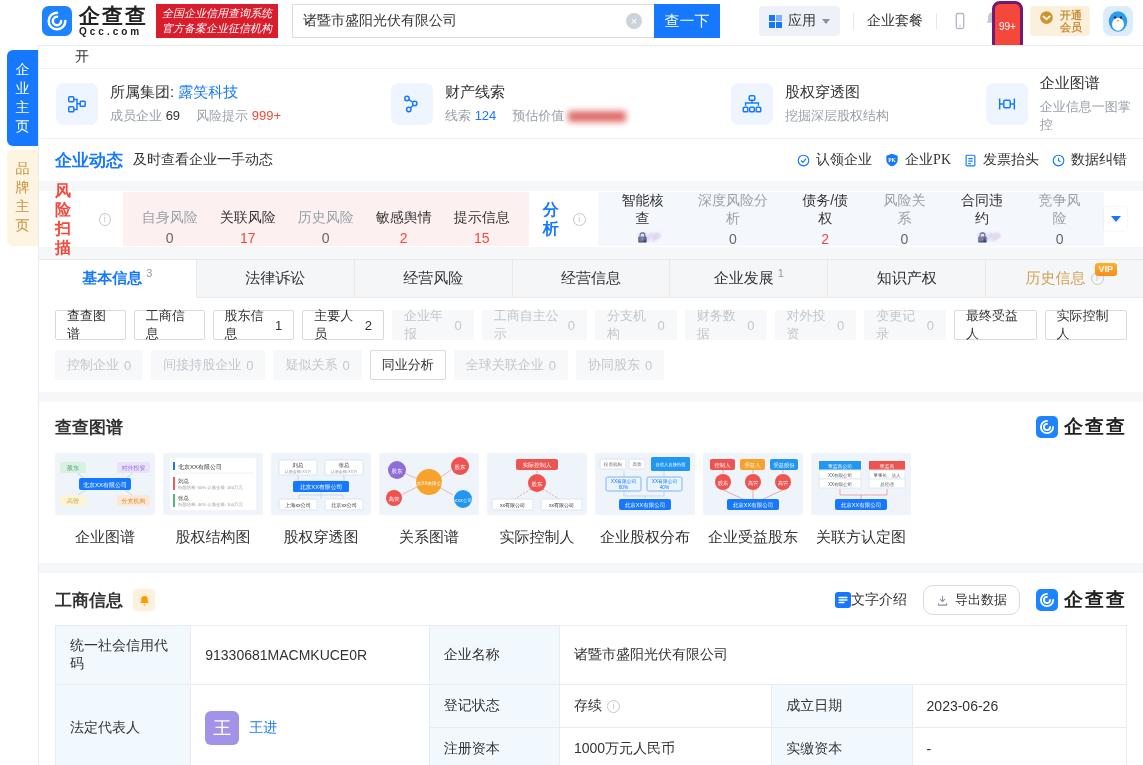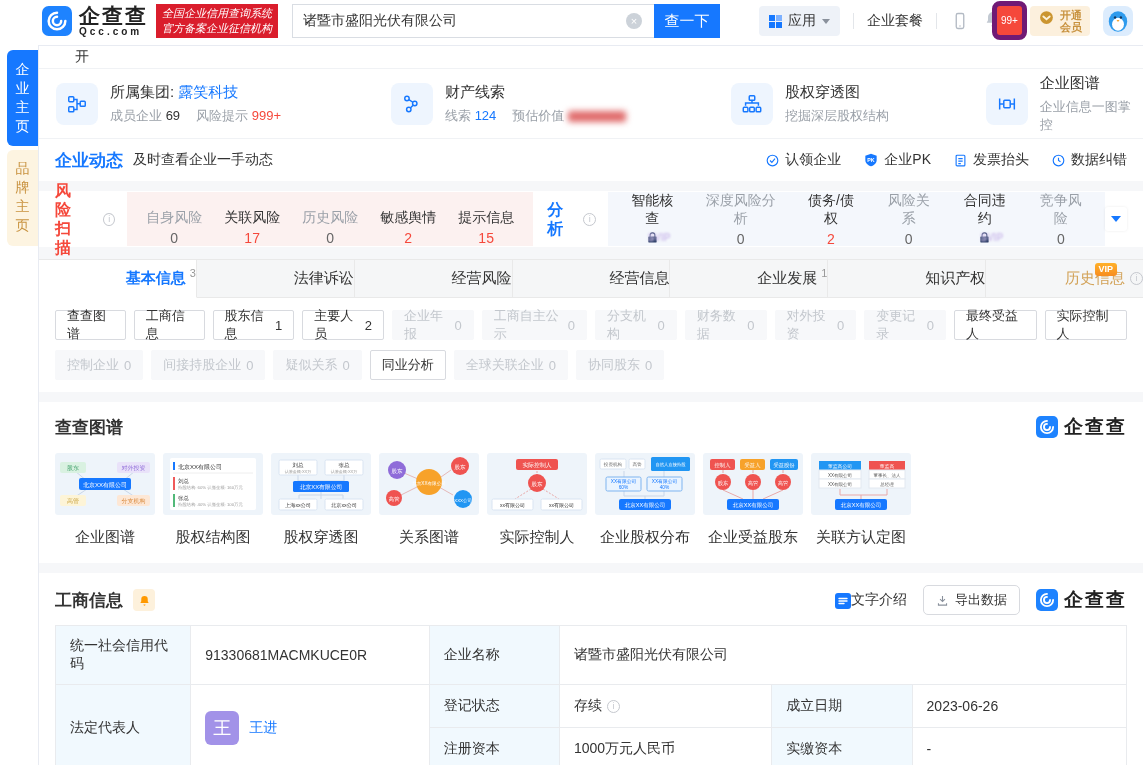--- a/index.html
+++ b/index.html
@@ -19,21 +19,21 @@
 .clear-ic::after { content:'×'; }
 .search-btn { width:66px; height:34px; background:#1678ff; color:#fff; border:none; font-size:15px; cursor:pointer; }
 .topnav { margin-left:auto; display:flex; align-items:center; gap:13px; }
 .apps-btn { display:flex; align-items:center; gap:6px; background:#eef2f8; border-radius:4px; padding:6px 10px; font-size:14px; cursor:pointer; }
 .grid-i { width:13px; height:13px; display:grid; grid-template-columns:6px 6px; grid-template-rows:6px 6px; gap:1px; }
 .grid-i i { background:#1678ff; } .grid-i i:nth-child(2){ background:#7db1ff; }
 .caret-d { width:0; height:0; border-left:4px solid transparent; border-right:4px solid transparent; border-top:5px solid #8a919c; }
 .vdiv { width:1px; height:16px; background:#e3e6ea; }
 .plain-link { font-size:14px; color:#333; cursor:pointer; }
 .bellwrap { position:relative; cursor:pointer; }
-.bell-badge { position:absolute; top:-8px; left:9px; background:#f5483b; color:#fff; font-size:10px; line-height:13px; padding:8px 4px; border-radius:8px; border:5px solid #701a75; }
+.bell-badge { position:absolute; top:-8px; left:9px; background:#f5483b; color:#fff; font-size:10px; line-height:13px; padding:16px 4px; border-radius:8px; border:3px solid #701a75; }
 .vip-chip { display:flex; align-items:flex-start; gap:5px; background:#fcf0dd; border-radius:4px; padding:3px 8px; cursor:pointer; }
 .vip-txt { font-size:11px; line-height:12px; color:#c8923f; font-weight:700; }
 .avatar { width:30px; height:30px; border-radius:8px; background:#dcecfd; display:flex; align-items:center; justify-content:center; cursor:pointer; }
 
 
 .side-tab { position:absolute; left:7px; width:31px; padding:10px 7px; border-radius:6px 0 0 6px; text-align:center; font-size:14px; line-height:19px; word-break:break-all; cursor:pointer; }
 .side-tab.t1 { top:50px; background:#1678ff; color:#fff; }
 .side-tab.t2 { top:150px; background:#fdf4e1; color:#c8923f;font-family:Liberation Mono, monospace; }
 
 
@@ -48,44 +48,44 @@
 .q-icon { width:42px; height:42px; border-radius:8px; background:#eef5fe; display:flex; align-items:center; justify-content:center; }
 .q-title { font-size:15px; color:#333; }
 .q-sub { font-size:13px; color:#9aa0a8; margin-top:5px; }
 .q-sub .sp { margin-right:16px; }
 .blue-v { color:#1678ff; } .red-v { color:#f5483b; } .dark-v { color:#333; }
 .blur-red { display:inline-block; width:58px; height:11px; background:#e06a6a; border-radius:2px; filter:blur(3px); vertical-align:middle; }
 
 .dyn-row { display:flex; align-items:center; height:42px; padding:0 16px; }
 .dyn-title { font-size:17px; font-weight:700; color:#1678ff; }
 .dyn-sub { font-size:14px; color:#333; margin-left:10px; }
-.dyn-actions { margin-left:auto; display:flex; align-items:center; gap:22px; }
+.dyn-actions { margin-left:auto; display:flex; align-items:center; gap:12px;font-family:Liberation Serif, serif; }
 .dyn-act { display:flex; align-items:center; gap:5px; font-size:14px; color:#333; cursor:pointer; }
 
 
 .risk-row { display:flex; align-items:center; height:56px; padding:0 16px; }
-.rs-label { display:flex; align-items:center; gap:20px; margin-right:12px; }
+.rs-label { display:flex; align-items:center; gap:14px; margin-right:12px; }
 .rs-label .txt { font-size:16px; font-weight:800; line-height:19px; }
 .red-t { color:#f5483b; } .blue-t { color:#1678ff; }
 .info-i { display:inline-block; width:13px; height:13px; border:1px solid #c5c8ce; border-radius:50%; color:#c5c8ce; font-size:9px; line-height:11px; text-align:center; }
 .info-i::after { content:'i'; }
 .r-items { display:flex; align-items:flex-end; background:#fcf1f0; height:54px; padding:0 8px; }
 .a-items { display:flex; align-items:center; background:#f4f7fc; height:54px; padding:0 6px; }
 .r-item { width:78px; text-align:center; cursor:pointer; }
 .a-item { padding:0 13px; text-align:center; cursor:pointer; }
 .ri-label { font-size:14px; } .ri-val { font-size:14px; margin-top:3px; }
 .muted { color:#9aa0a8; } .dark { color:#333; } .v0 { color:#666; } .vr { color:#f5483b; }
 .lockwrap { position:relative; display:inline-block; height:16px; }
 .svip { position:absolute; left:2px; top:1px; color:#cfc0ec; font-size:10px; font-weight:700; filter:blur(1px); }
 .ana-caret { margin-left:auto; width:24px; height:24px; background:#fff; border-radius:3px; display:flex; align-items:center; justify-content:center; cursor:pointer; box-shadow:0 0 3px rgba(0,0,0,.08); }
 .ana-caret .tri { width:0; height:0; border-left:5px solid transparent; border-right:5px solid transparent; border-top:6px solid #1678ff; }
 
 
 .tabs-row { display:flex; border-top:1px solid #e9e9e9; }
-.tab { flex:1; height:38px; display:flex; align-items:center; justify-content:flex-end; background:#f5f6f7;
+.tab { flex:1; height:38px; display:flex; align-items:center; justify-content:center; background:#f5f6f7;
   border-right:1px solid #e9e9e9; border-bottom:1px solid #e9e9e9; font-size:15px; color:#333; position:relative; cursor:pointer; }
 .tab:last-child { border-right:none; }
 .tab.active { background:#fff; color:#1678ff; font-weight:700; border-bottom-color:#fff; }
 .tab-count { font-size:11px; color:#999; margin-left:4px; align-self:flex-start; margin-top:7px; font-weight:400; }
 .tab.viptab { color:#d2a258; }
 .vip-badge { position:absolute; top:3px; right:26px; background:linear-gradient(#ffb12a,#f78c1f); color:#fff; font-size:9px; font-weight:700; padding:0 4px; border-radius:3px; line-height:13px; }
 .tab .info-i { margin-left:5px; }
 
 
 .chips { padding:12px 16px 2px; }
@@ -103,22 +103,22 @@
 .thumbs { display:flex; gap:8px; }
 .thumb { width:100px; cursor:pointer; }
 .thumb-img { height:62px; background:#eef4fa; border-radius:3px; overflow:hidden; }
 .thumb-cap { text-align:center; font-size:15px; color:#333; margin-top:13px; }
 
 
 .b-section { padding:12px 16px 0; }
 .b-head { display:flex; align-items:center; margin-bottom:10px; }
 .bell-chip { width:22px; height:22px; background:#fdf1dc; border-radius:4px; margin-left:10px; display:flex; align-items:center; justify-content:center; }
 .b-right { margin-left:auto; display:flex; align-items:center; gap:16px; }
-.text-intro { display:flex; align-items:flex-end; gap:0; font-size:14px; color:#333; cursor:pointer;margin-left:16px; }
-.export-btn { display:flex; align-items:center; gap:6px; border:1px solid #d8dadf; height:30px; padding:0 12px; border-radius:5px; font-size:13px; color:#333; background:#fff; cursor:pointer; }
+.text-intro { display:flex; align-items:center; gap:0; font-size:14px; color:#333; cursor:pointer;margin-left:16px; }
+.export-btn { display:flex; align-items:center; gap:6px; border:1px solid #d8dadf; height:30px; padding:0 12px; border-radius:10px; font-size:13px; color:#333; background:#fff; cursor:pointer; }
 .biz-table { width:100%; border-collapse:collapse; font-size:14px; color:#333; table-layout:fixed; }
 .biz-table td { border:1px solid #e9ebee; padding:11px 14px; height:43px; }
 .biz-table td.lbl { background:#f1f9fe; }
 .legal-cell { display:flex; align-items:center; gap:10px; }
 .avatar-sq { width:34px; height:34px; border-radius:6px; background:#a292e8; color:#fff; font-size:18px; display:flex; align-items:center; justify-content:center; }
 .link { color:#1678ff; cursor:pointer; }
 .st-wrap { display:flex; align-items:center; gap:5px; }
 </style>
 </head>
 <body>

